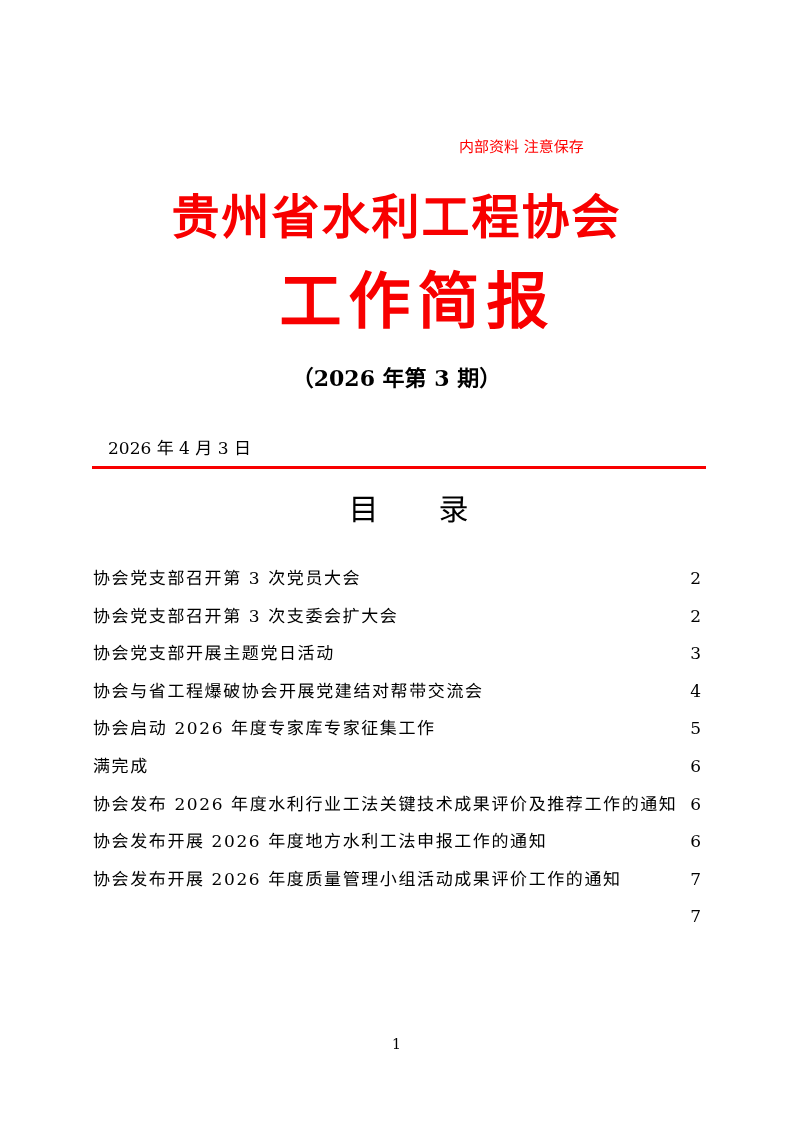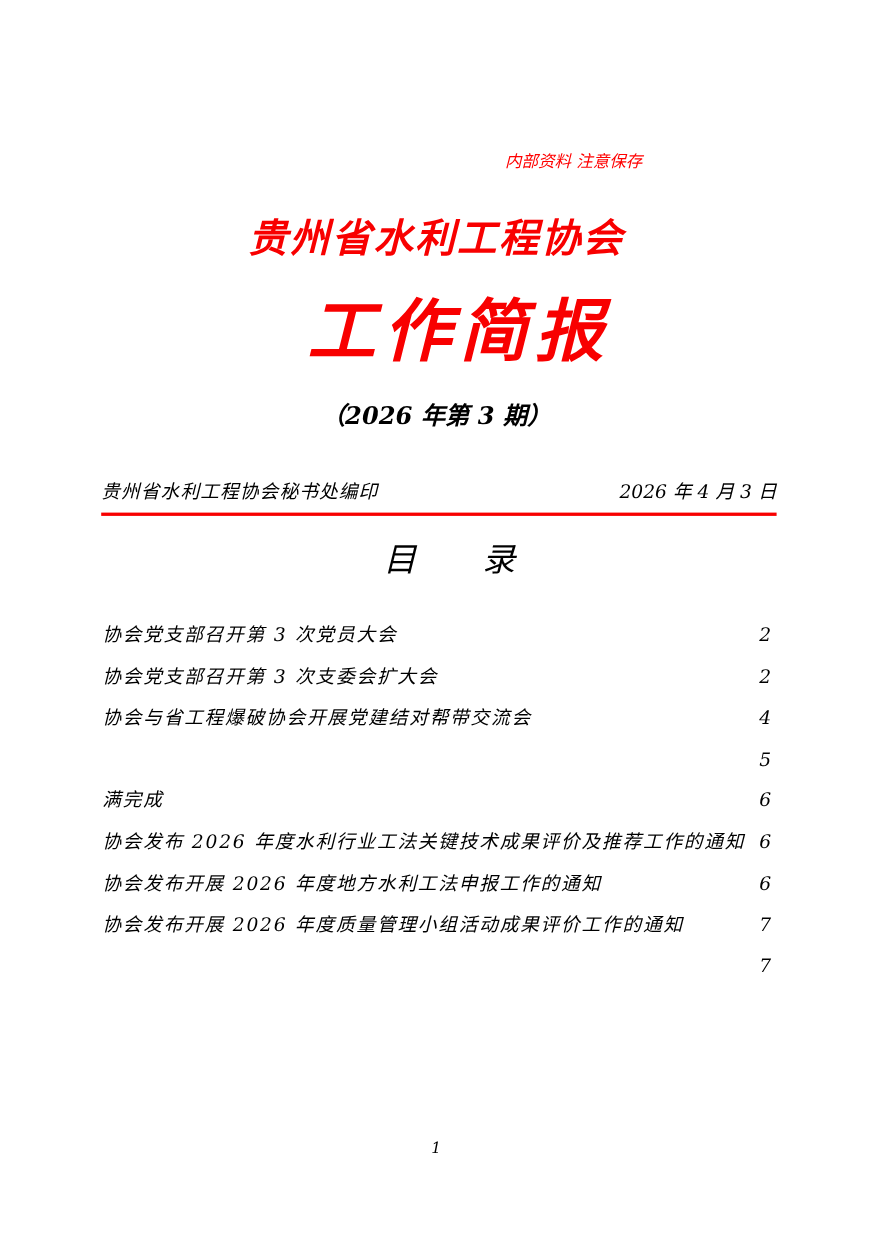--- a/index.html
+++ b/index.html
@@ -1,15 +1,15 @@
 <!DOCTYPE html>
 <html lang="zh-CN"><head>
 <meta charset="utf-8">
 <style>
-  * { margin: 0; padding: 0; box-sizing: border-box; font-style: italic; }
+  * { margin: 0; padding: 0; box-sizing: border-box; }
   html, body { background: #ffffff; }
   body {
     width: 793px;
     height: 1122px;
     font-family: "DejaVu Serif", "Liberation Serif", serif;
     color: #000000;
     position: relative;
     overflow: hidden;
   }
   .page {
@@ -28,21 +28,21 @@
     color: #ff0000;
     white-space: nowrap;
   }
   
   .org-title {
     position: absolute;
     top: 186px;
     left: 0;
     width: 100%;
     text-align: center;
-    font-size: 36px;
+    font-size: 48px;
     line-height: 62px;
     font-weight: bold;
     color: #f80000;
     letter-spacing: 2px;
     white-space: nowrap;
   }
   
   .doc-title {
     position: absolute;
     top: 262px;
@@ -146,47 +146,52 @@
 
   <div class="notice">内部资料 注意保存</div>
 
   <div class="org-title">贵州省水利工程协会</div>
 
   <div class="doc-title">工作简报</div>
 
   <div class="issue">（2026 年第 3 期）</div>
 
   <div class="pub-row">
-    <span class="pub-left">贵州省水利工程协会秘书处编印</span>
     <span class="pub-right">2026 年 4 月 3 日</span>
   </div>
 
   <div class="toc-heading">目　　录</div>
 
   <div class="toc-list">
   <div class="toc-row">
     <span class="toc-text">协会党支部召开第 3 次党员大会</span>
     <span class="toc-leader"></span>
     <span class="toc-page">2</span>
   </div>
 
   <div class="toc-row">
     <span class="toc-text">协会党支部召开第 3 次支委会扩大会</span>
     <span class="toc-leader"></span>
     <span class="toc-page">2</span>
   </div>
 
+  <div class="toc-row">
+    <span class="toc-text">协会党支部开展主题党日活动</span>
+    <span class="toc-leader"></span>
+    <span class="toc-page">3</span>
+  </div>
 
   <div class="toc-row">
     <span class="toc-text">协会与省工程爆破协会开展党建结对帮带交流会</span>
     <span class="toc-leader"></span>
     <span class="toc-page">4</span>
   </div>
 
   <div class="toc-row">
+    <span class="toc-text">协会启动 2026 年度专家库专家征集工作</span>
     <span class="toc-leader"></span>
     <span class="toc-page">5</span>
   </div>
 
 
   <div class="toc-row">
     <span class="toc-text">满完成</span>
     <span class="toc-leader"></span>
     <span class="toc-page">6</span>
   </div>

